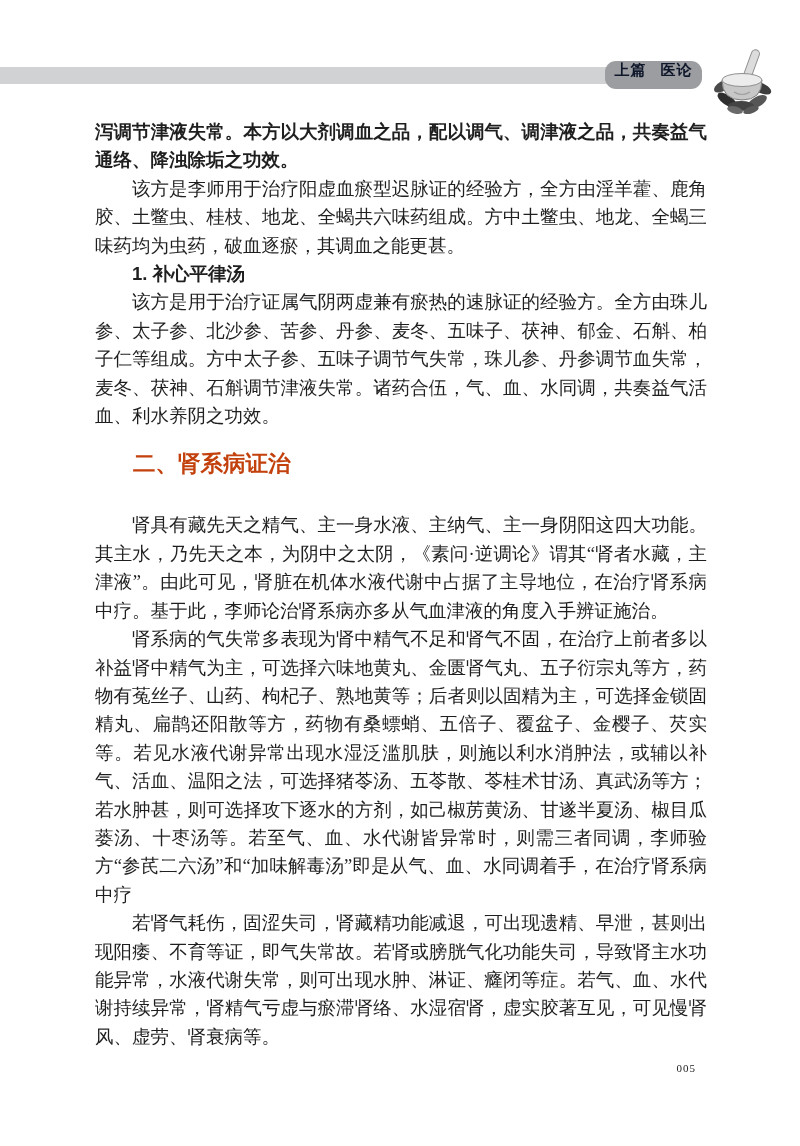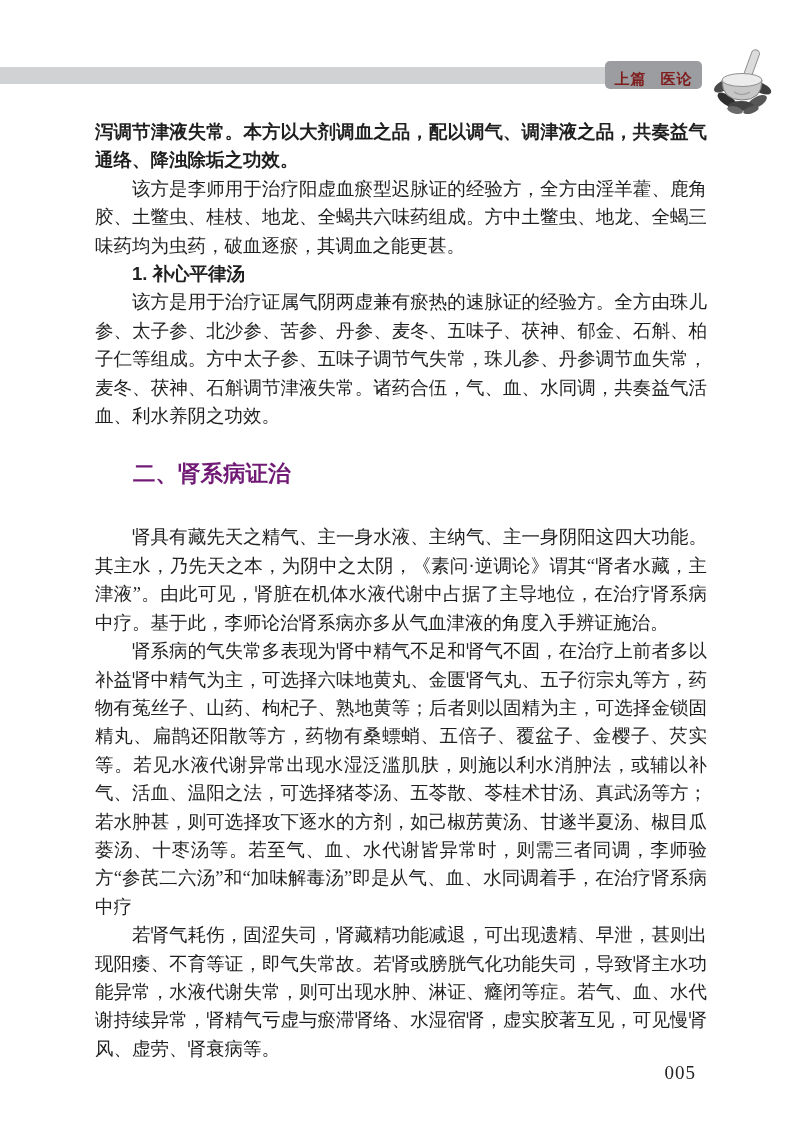--- a/index.html
+++ b/index.html
@@ -25,26 +25,26 @@
     height: 17px;
     background: #d1d2d4;
   }
   .header-badge {
     position: absolute;
     left: 605px;
     top: 61px;
     width: 97px;
     height: 28px;
     background: #9b9da0;
-    border-radius: 5px;
+    border-radius: 11px;
     display: flex;
-    align-items: flex-end;
+    align-items: flex-start;
     justify-content: center;
     gap: 14px;
-    color: #7f1d1d;
+    color: #0f172a;
     font-family: "Liberation Sans", "DejaVu Sans", sans-serif;
     font-size: 15px;
     font-weight: bold;
     letter-spacing: 1px;
   }
   .herb-art {
     position: absolute;
     left: 711px;
     top: 48px;
     width: 62px;
@@ -70,34 +70,34 @@
   }
   .subheading {
     margin: 0;
     font-size: 18.5px;
     line-height: 28.4px;
     text-indent: 2em;
     font-weight: bold;
     font-family: "Liberation Sans", "DejaVu Sans", sans-serif;
   }
   .section-heading {
-    margin: 32px 0 34px 0;
+    margin: 20px 0 34px 0;
     padding-left: 38px;
     font-size: 22.5px;
     line-height: 27px;
     font-weight: bold;
-    font-family: Liberation Mono, monospace;
-    color: #701a75;
+    font-family: Liberation Serif, serif;
+    color: #c2410c;
   }
   
   .page-number {
     position: absolute;
     top: 1062px;
     right: 104px;
-    font-size: 19px;
+    font-size: 11px;
     letter-spacing: 1px;
     color: #222222;
     font-family: "Liberation Serif", "DejaVu Serif", serif;
   }
 </style>
 </head>
 <body>
 
 <div class="page">
 

